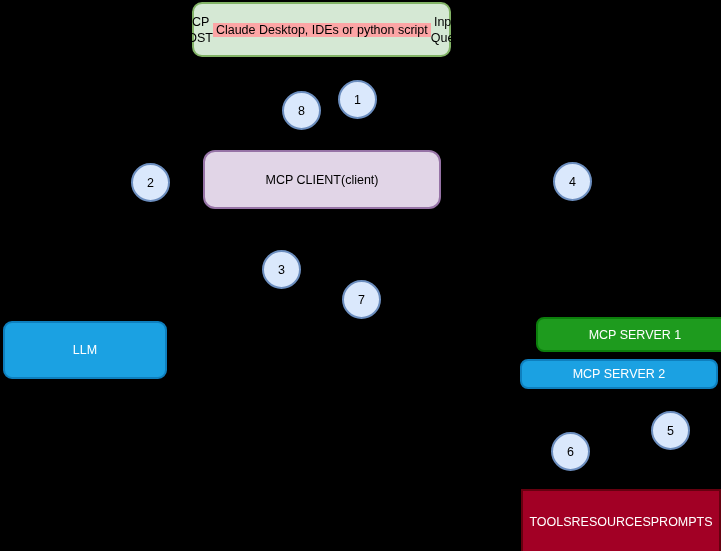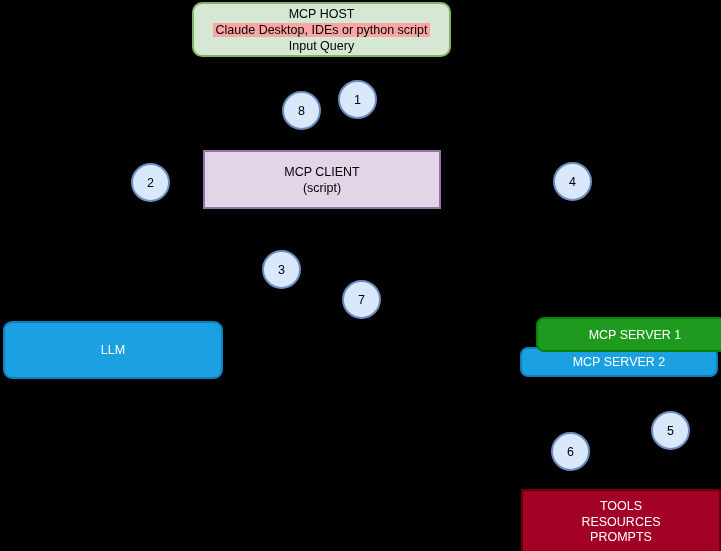--- a/index.html
+++ b/index.html
@@ -8,21 +8,21 @@
     background: #000000;
     font-family: "Liberation Sans", sans-serif;
     position: relative;
     overflow: hidden;
   }
   .canvas { position: absolute; inset: 0; }
   .box {
     position: absolute;
     box-sizing: border-box;
     display: flex;
-    flex-direction: column;
+    flex-direction: row;
     align-items: center;
     justify-content: center;
     text-align: center;
     font-size: 12.5px;
     line-height: 16px;
   }
   .host {
     left: 192px; top: 2px; width: 259px; height: 55px;
     background: #D5E8D4;
     border: 2px solid #82B366;
@@ -31,40 +31,40 @@
   }
   .host .hl {
     background: #fca5a5;
     padding: 0 3px;
     white-space: nowrap;
   }
   .client {
     left: 203px; top: 150px; width: 238px; height: 59px;
     background: #E1D5E7;
     border: 2px solid #9673A6;
-    border-radius: 0;
+    border-radius: 12px;
     color: #000000;
   }
   .llm {
-    left: 3px; top: 321px; width: 220px; height: 58px;
+    left: 3px; top: 321px; width: 164px; height: 58px;
     background: #1BA1E2;
     border: 2px solid #0E7FBE;
     border-radius: 9px;
     color: #FFFFFF;
   }
   .server1 {
     left: 536px; top: 317px; width: 198px; height: 35px;
     background: #1E9B1E;
     border: 2px solid #0C7F0C;
     border-radius: 8px;
     color: #FFFFFF;
     z-index: 1;
   }
   .server2 {
-    left: 520px; top: 347px; width: 198px; height: 30px;
+    left: 520px; top: 359px; width: 198px; height: 30px;
     background: #1BA1E2;
     border: 2px solid #0E7FBE;
     border-radius: 8px;
     color: #FFFFFF;
   }
   .tools {
     left: 521px; top: 489px; width: 200px; height: 67px;
     background: #A20025;
     border: 2px solid #66000F;
     border-radius: 0;
@@ -99,21 +99,21 @@
 <div class="canvas">
 
   <div class="box host">
     <div>MCP HOST</div>
     <div><span class="hl">Claude Desktop, IDEs or python script</span></div>
     <div>Input Query</div>
   </div>
 
   <div class="box client">
     <div>MCP CLIENT</div>
-    <div>(script)</div>
+    <div>(client)</div>
   </div>
 
   <div class="box llm">
     <div>LLM</div>
   </div>
 
   <div class="box server1">
     <div>MCP SERVER 1</div>
   </div>
 

